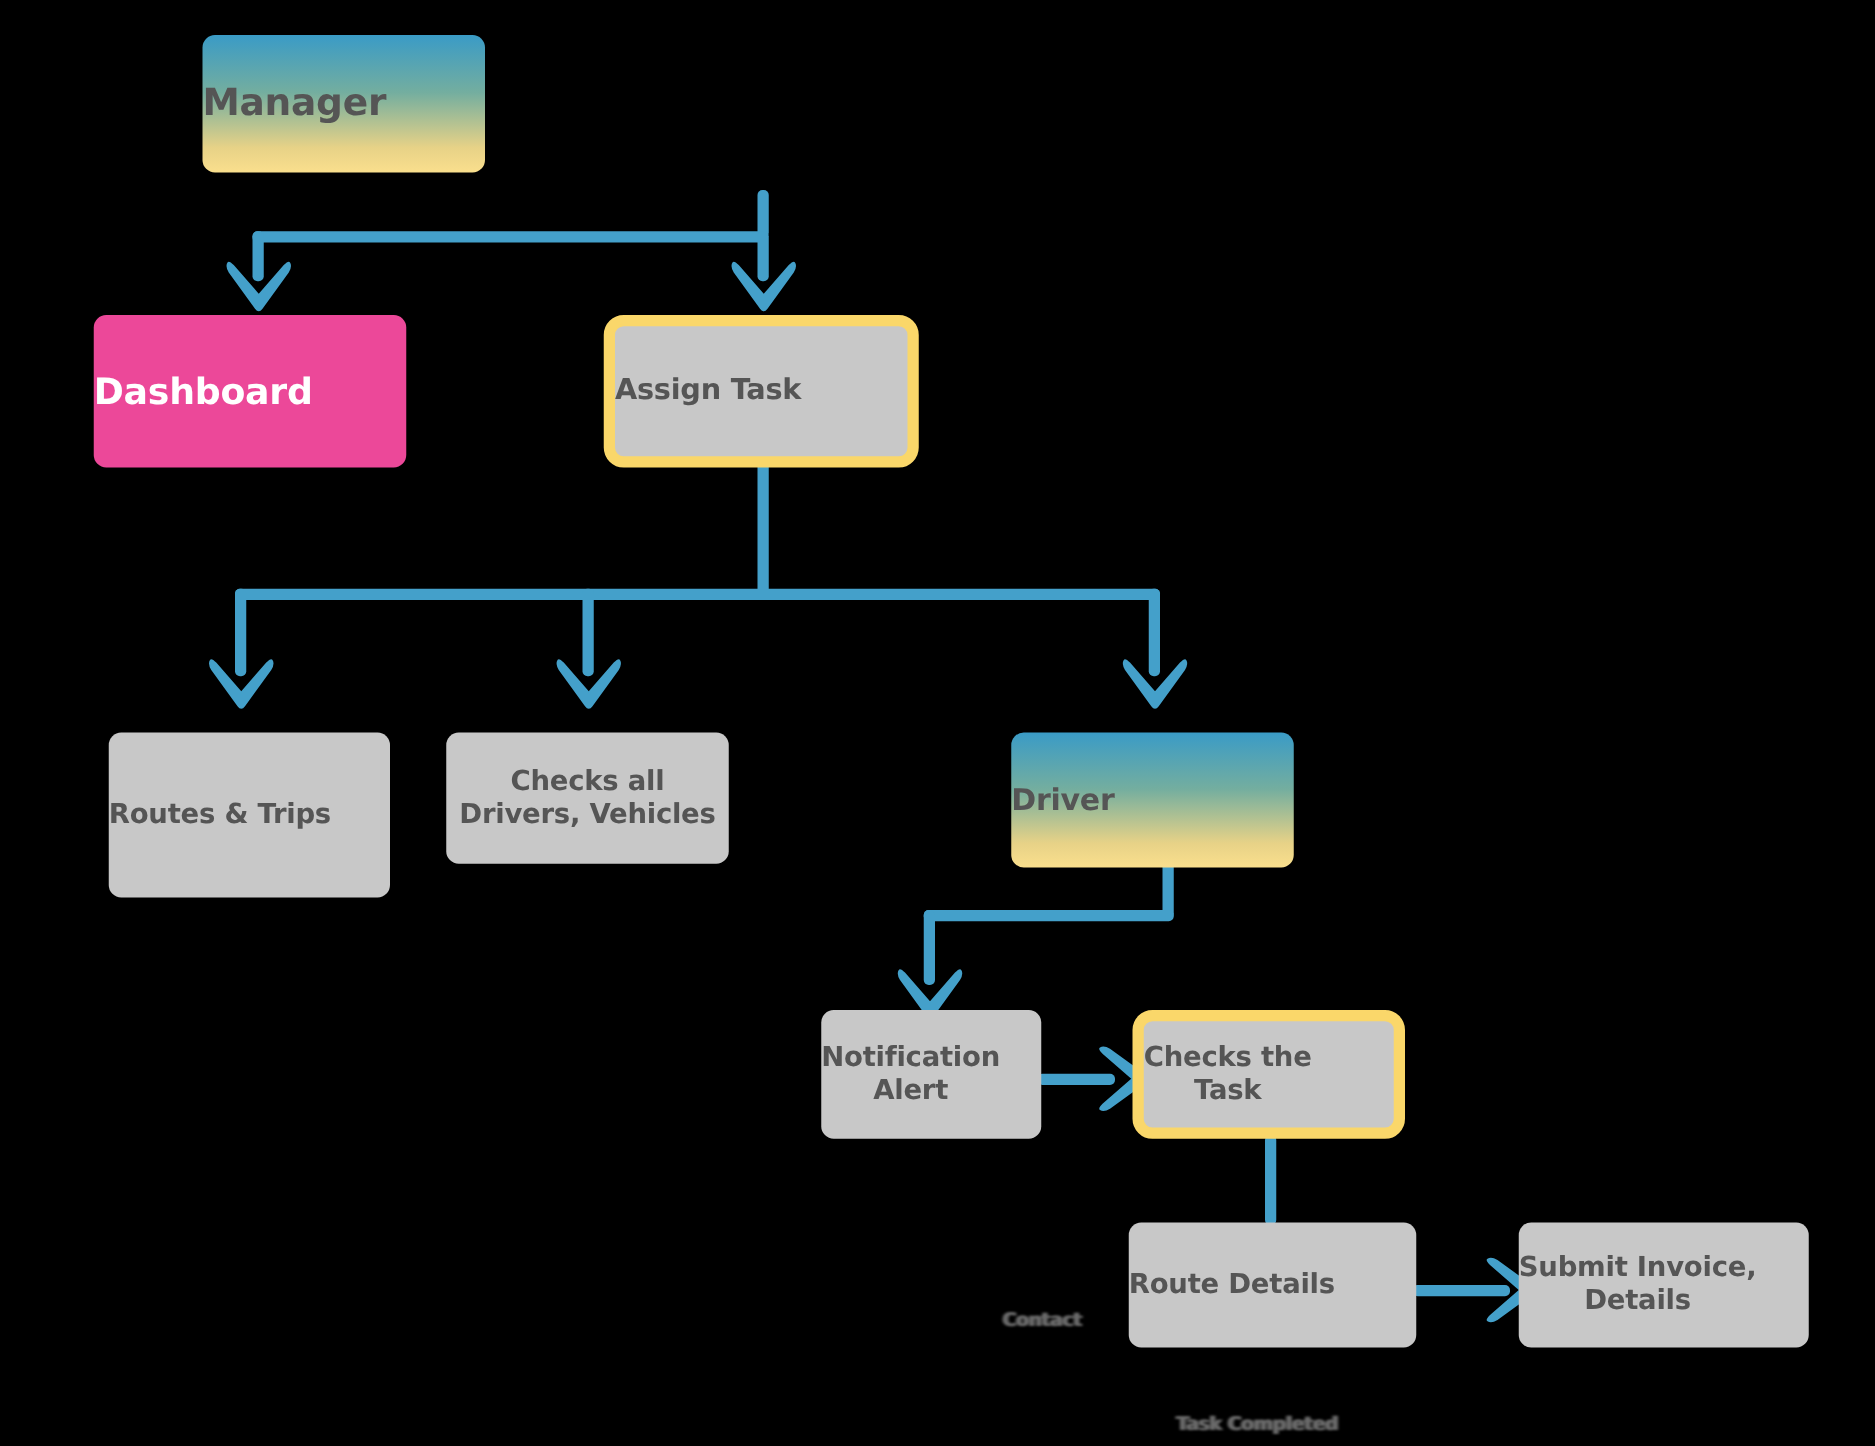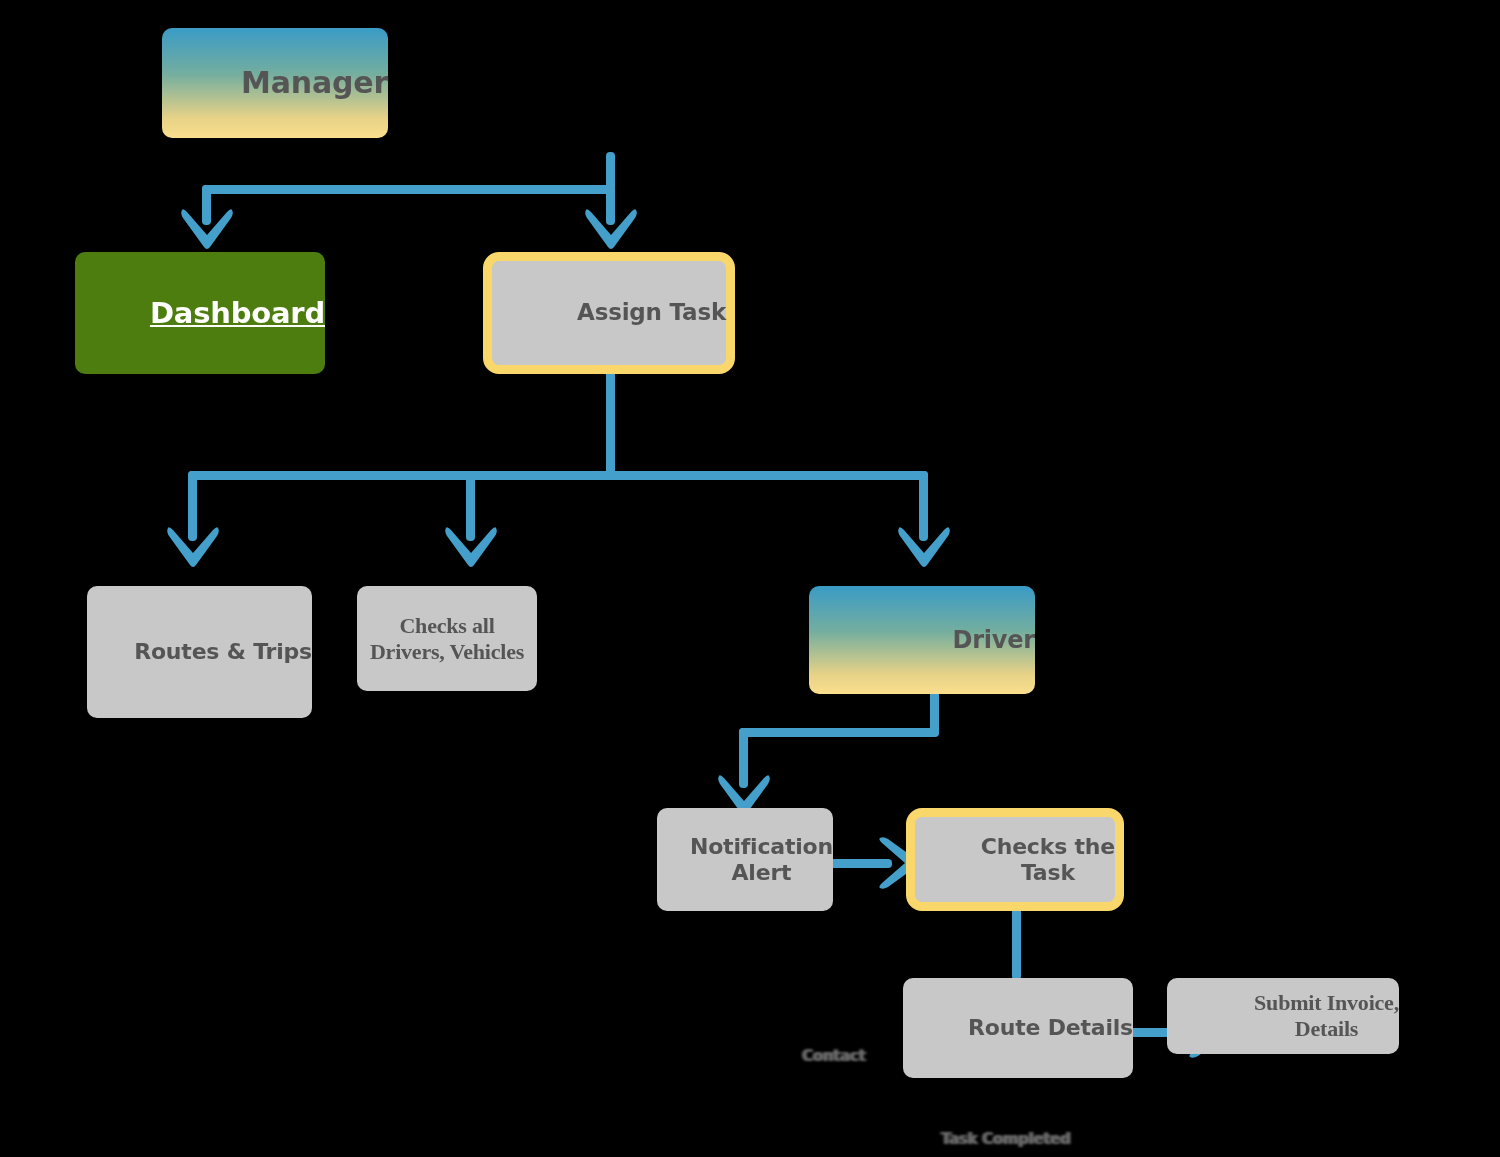--- a/index.html
+++ b/index.html
@@ -15,32 +15,32 @@
     font-family: "DejaVu Sans", sans-serif;
     overflow: hidden;
   }
 
   
   .node {
     position: absolute;
     box-sizing: border-box;
     display: flex;
     align-items: center;
-    justify-content: flex-end;
+    justify-content: flex-start;
     text-align: center;
     border-radius: 10px;
     font-weight: bold;
     line-height: 1.18;
     color: #555555;
     letter-spacing: -0.2px;
     white-space: pre-line;
     z-index: 5;
   }
   .node.gray   { background: #c8c8c8; }
-  .node.blue   { background: #4d7c0f; color: #ffffff; text-decoration: underline; }
+  .node.blue   { background: #ec4899; color: #ffffff; }
   .node.grad   { background: linear-gradient(180deg, #3a9bc6 0%, #74ae9f 42%, #e7d287 82%, #fadf8d 100%); }
   .node.hl {
     background: #c8c8c8;
     border: 9px solid #fad76a;
     border-radius: 16px;
   }
   .node.overflow { overflow: visible; }
 
   
   .ln {
@@ -133,21 +133,21 @@
   </div>
 
   <div class="node hl" style="left:483px; top:252px; width:252px; height:122px; font-size:23px;">
     <span>Assign Task</span>
   </div>
 
   <div class="node gray" style="left:87px; top:586px; width:225px; height:132px; font-size:22px;">
     <span>Routes &amp; Trips</span>
   </div>
 
-  <div class="node gray overflow" style="left:357px; top:586px; width:180px; height:105px; font-size:22px;font-family:Liberation Serif, serif;">
+  <div class="node gray overflow" style="left:357px; top:586px; width:226px; height:105px; font-size:22px;">
     <span style="display:block; width:240px;">Checks all
 Drivers, Vehicles</span>
   </div>
 
   <div class="node grad" style="left:809px; top:586px; width:226px; height:108px; font-size:24px;">
     <span>Driver</span>
   </div>
 
   <div class="node gray" style="left:657px; top:808px; width:176px; height:103px; font-size:22px;">
     <span>Notification
@@ -156,21 +156,21 @@
 
   <div class="node hl" style="left:906px; top:808px; width:218px; height:103px; font-size:22px;">
     <span>Checks the
 Task</span>
   </div>
 
   <div class="node gray" style="left:903px; top:978px; width:230px; height:100px; font-size:22px;">
     <span>Route Details</span>
   </div>
 
-  <div class="node gray" style="left:1167px; top:978px; width:232px; height:76px; font-size:22px;font-family:Liberation Serif, serif;">
+  <div class="node gray" style="left:1215px; top:978px; width:232px; height:100px; font-size:22px;">
     <span>Submit Invoice,
 Details</span>
   </div>
 
   <div class="minilabel" style="left:802px; top:1015px;">Contact</div>
 
   <div class="minilabel" style="left:941px; top:1098px;">Task Completed</div>
 
 </div>
 

